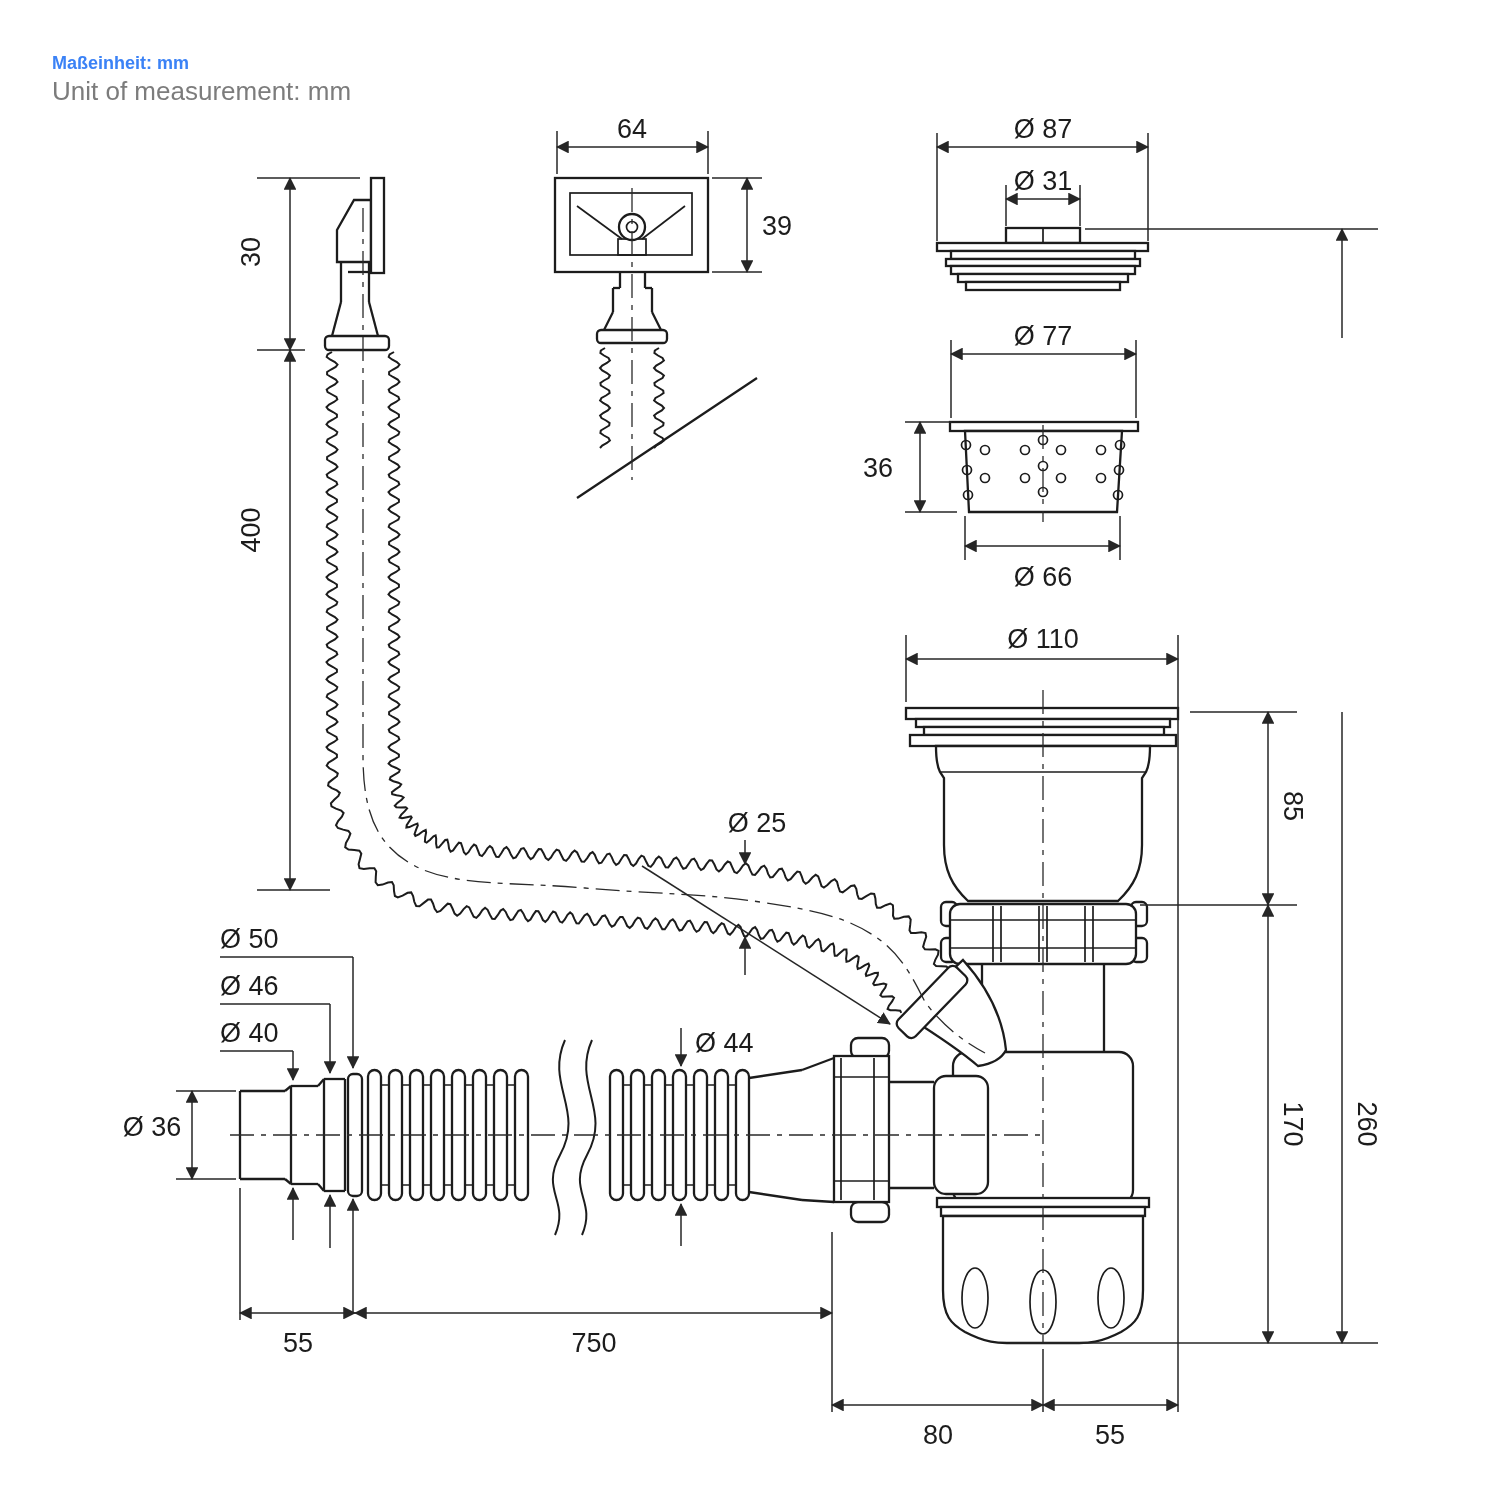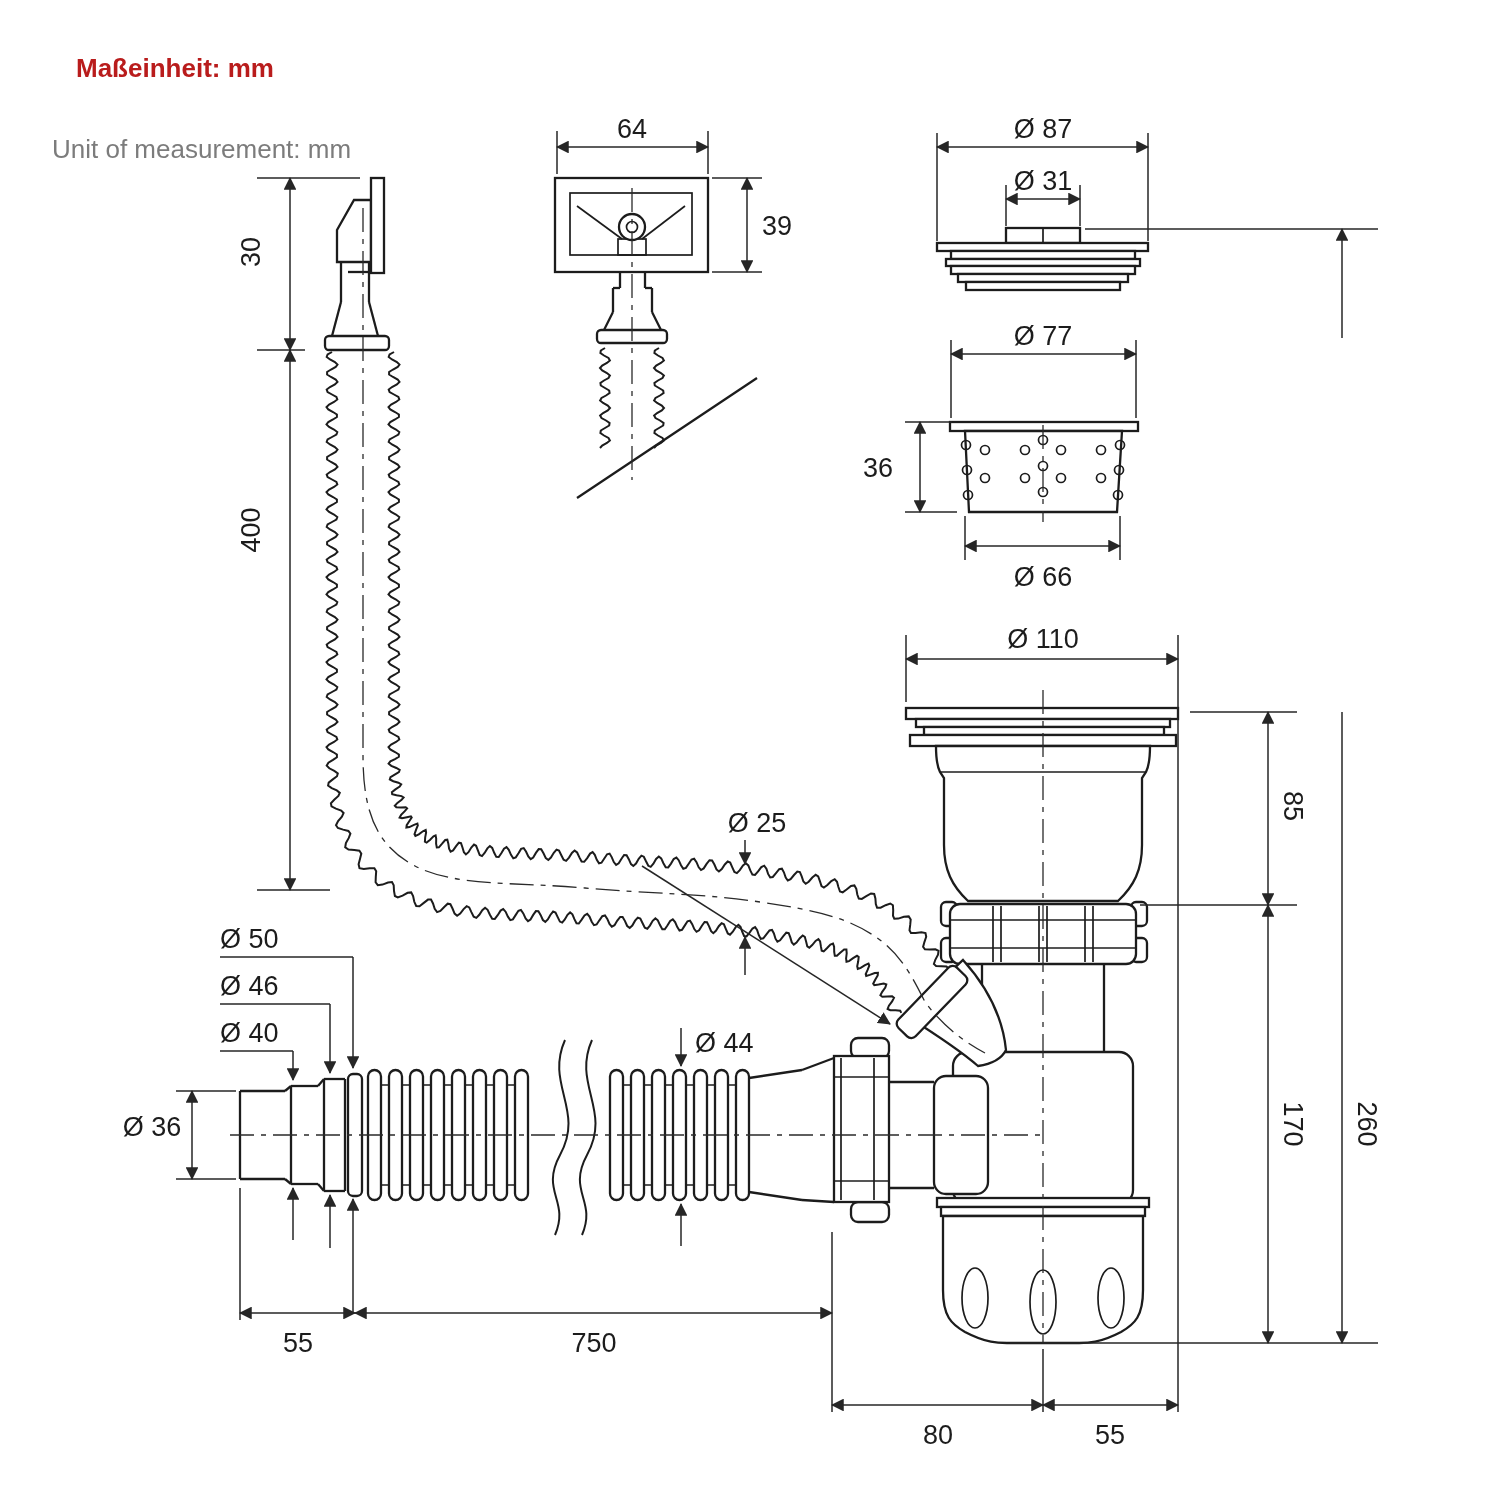--- a/index.html
+++ b/index.html
@@ -1,20 +1,20 @@
 <!DOCTYPE html>
 <html><head>
 <meta charset="utf-8">
 <style>
   html,body{margin:0;padding:0;background:#ffffff;}
   #page{position:relative;width:1500px;height:1500px;background:#ffffff;overflow:hidden;
         font-family:"Liberation Sans",sans-serif;}
   #hdr{position:absolute;left:52px;top:52px;line-height:1.25;}
-  #hdr .de{font-size:26px;font-weight:bold;color:#b91c1c;margin-left:24px;}
-  #hdr .en{font-size:26px;font-weight:normal;color:#7c7c7c;margin-top:48px;}
+  #hdr .de{font-size:18px;font-weight:bold;color:#3b82f6;}
+  #hdr .en{font-size:26px;font-weight:normal;color:#7c7c7c;}
   svg{position:absolute;left:0;top:0;}
   svg text{font-family:"Liberation Sans",sans-serif;font-size:27px;fill:#1c1c1c;}
   .part{fill:none;stroke:#1c1c1c;stroke-width:2.3;}
   .partw{fill:#ffffff;stroke:#1c1c1c;stroke-width:2.3;}
   .thin{fill:none;stroke:#1c1c1c;stroke-width:1.7;}
   .dim{fill:none;stroke:#262626;stroke-width:1.5;}
   .cl{fill:none;stroke:#2a2a2a;stroke-width:1.3;stroke-dasharray:24 7 5 7;}
   .wavy{fill:none;stroke:#1c1c1c;stroke-width:2;}
 </style>
 </head>

